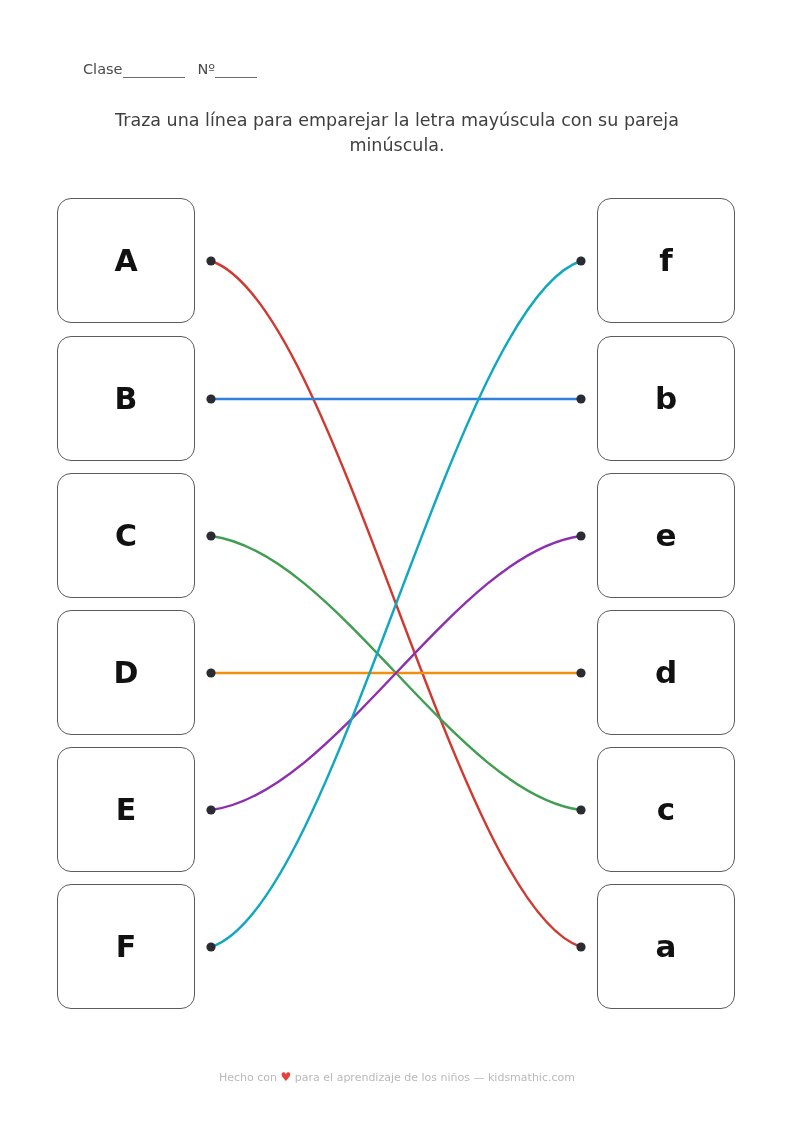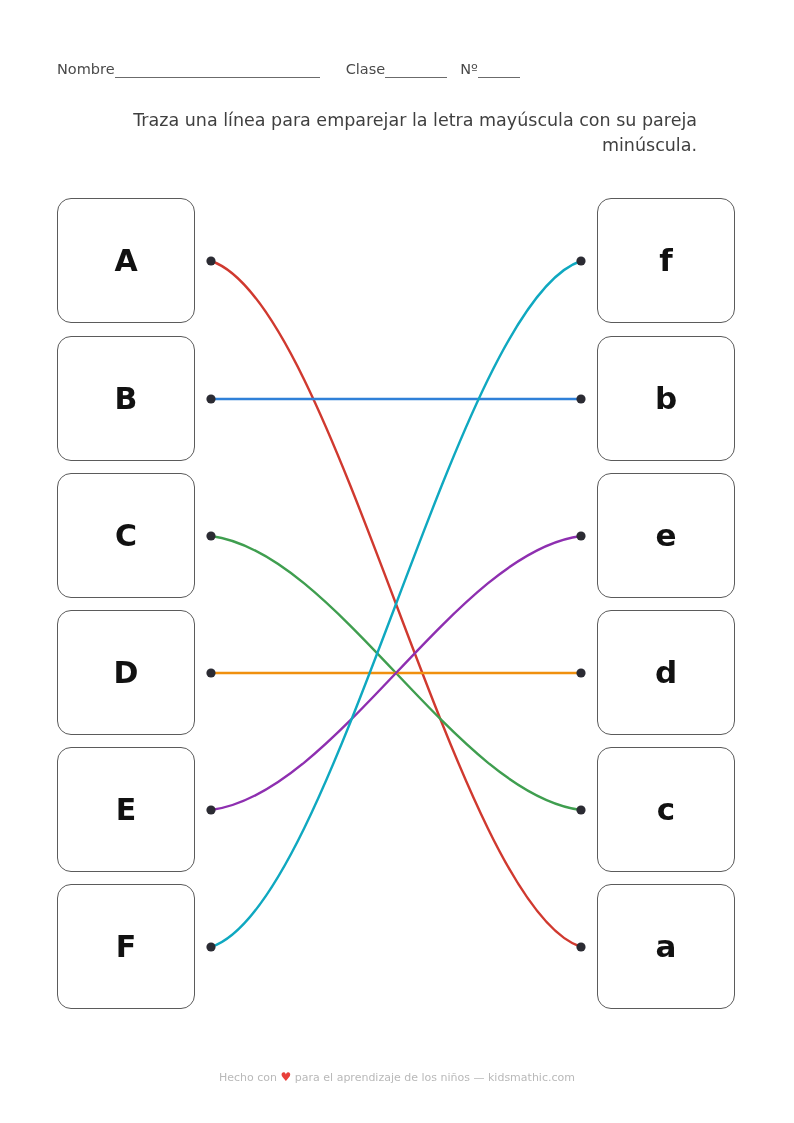--- a/index.html
+++ b/index.html
@@ -47,21 +47,21 @@
   .rule-clase   { width: 62px; }
   .rule-numero  { width: 42px; }
   .gap-sm { width: 13px; }
 
   
   .instruction {
     position: absolute;
     left: 97px;
     top: 108px;
     width: 600px;
-    text-align: right;
+    text-align: center;
     font-size: 17.5px;
     line-height: 1.45;
     color: #3f3f3f;
   }
 
   
   .board {
     position: absolute;
     left: 0;
     top: 0;
@@ -122,24 +122,20 @@
   }
   .footer .heart {
     color: #e8403a;
     font-size: 12px;
   }
 </style>
 </head>
 <body>
 
 <div class="header-row">
-  <div class="header-field">
-    <span class="header-label">Nombre</span>
-    <span class="header-rule rule-nombre"></span>
-  </div>
   <span class="gap-sm"></span>
   <span class="gap-sm"></span>
   <div class="header-field">
     <span class="header-label">Clase</span>
     <span class="header-rule rule-clase"></span>
   </div>
   <span class="gap-sm"></span>
   <div class="header-field">
     <span class="header-label">Nº</span>
     <span class="header-rule rule-numero"></span>

